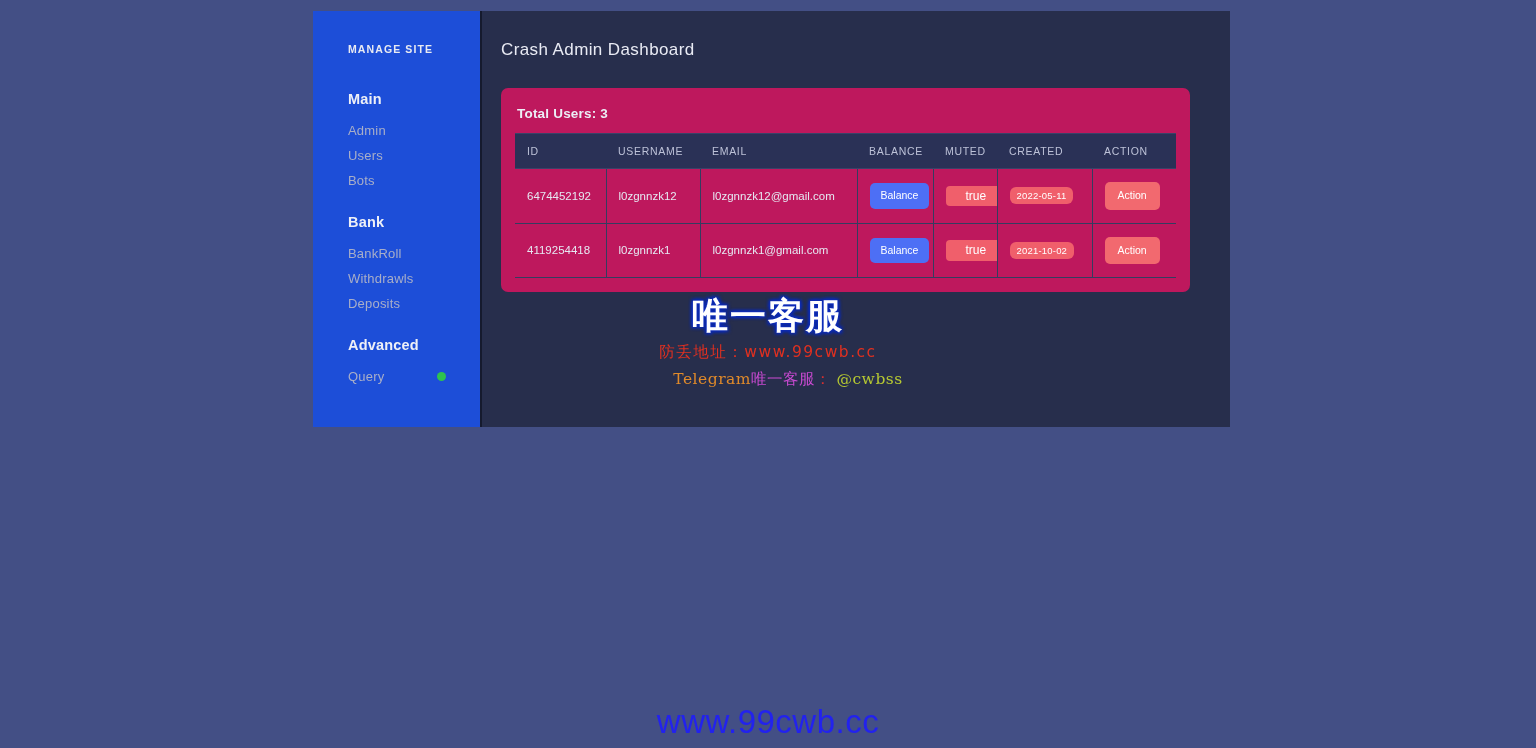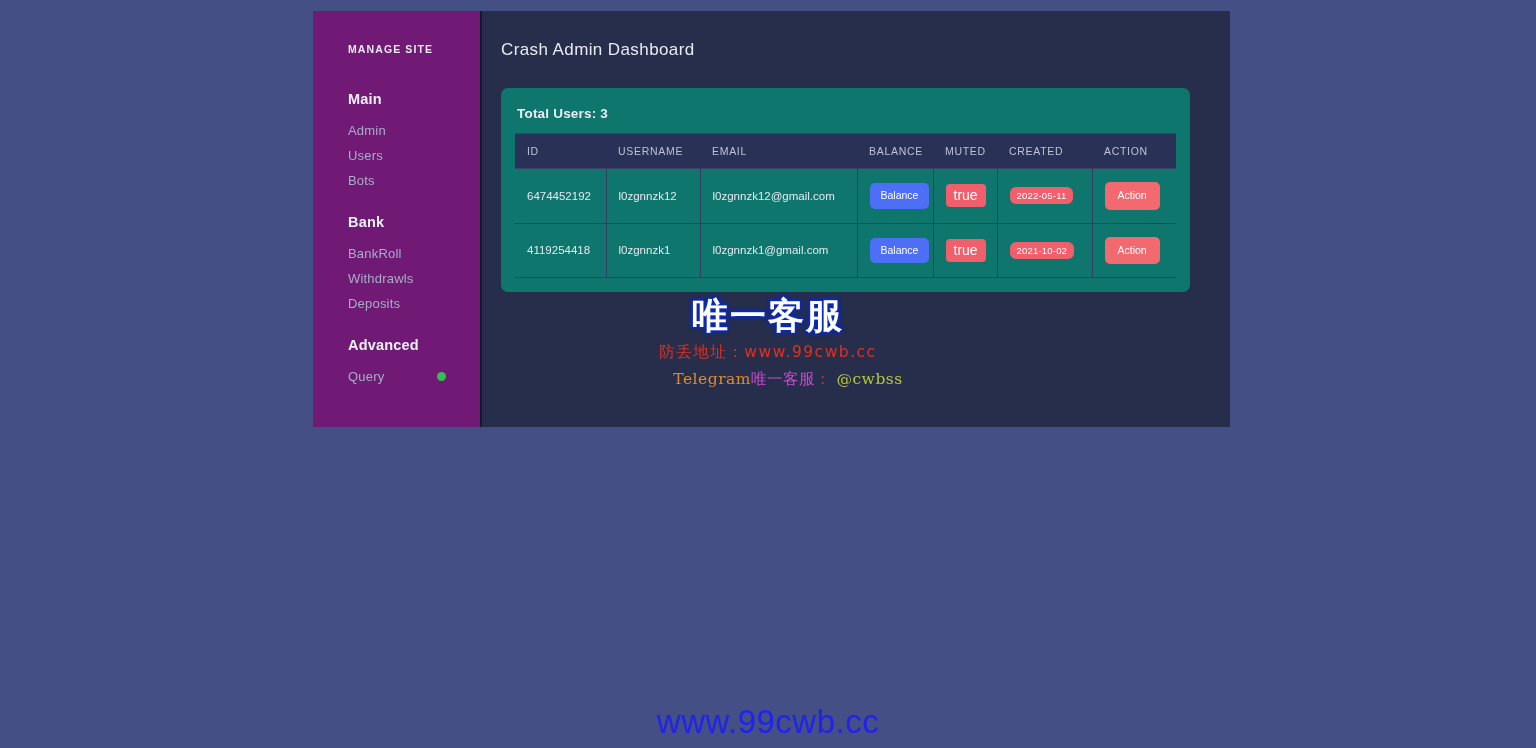--- a/index.html
+++ b/index.html
@@ -24,21 +24,21 @@
     height: 416px;
     display: flex;
     background: #272e4c;
     overflow: hidden;
   }
 
   
   #sidebar {
     width: 169px;
     flex: 0 0 169px;
-    background: #701a75;
+    background: #1d4ed8;
     border-right: 2px solid #151a2e;
     box-sizing: border-box;
     padding: 32px 0 0 0;
     position: relative;
   }
   .brand-label {
     font-size: 10.5px;
     font-weight: bold;
     letter-spacing: 1.1px;
     color: #e8eaf2;
@@ -84,21 +84,21 @@
     font-size: 17px;
     color: #e9ebf4;
     letter-spacing: 0.4px;
     margin: 5px 0 0 0;
     font-weight: normal;
   }
 
   
   #users-card {
     margin-top: 28px;
-    background: #0f766e;
+    background: #be185d;
     border-radius: 7px;
     padding: 16px 14px 14px 14px;
     box-sizing: border-box;
     width: 689px;
   }
   #total-users {
     font-size: 13.5px;
     font-weight: bold;
     color: #eceef6;
     margin: 2px 0 12px 2px;
@@ -167,22 +167,22 @@
     border-radius: 5px;
     border: none;
     cursor: pointer;
     font-family: inherit;
     line-height: 1.1;
   }
   .badge-muted {
     display: inline-block;
     background: #f05f6b;
     color: #ffffff;
-    font-size: 14px;
-    padding: 3px 8px;
+    font-size: 12px;
+    padding: 3px 20px;
     border-radius: 4px;
     line-height: 1.2;
   }
   .badge-created {
     display: inline-block;
     background: #f05f6b;
     color: #ffffff;
     font-size: 9.5px;
     padding: 3px 7px;
     border-radius: 6px;

